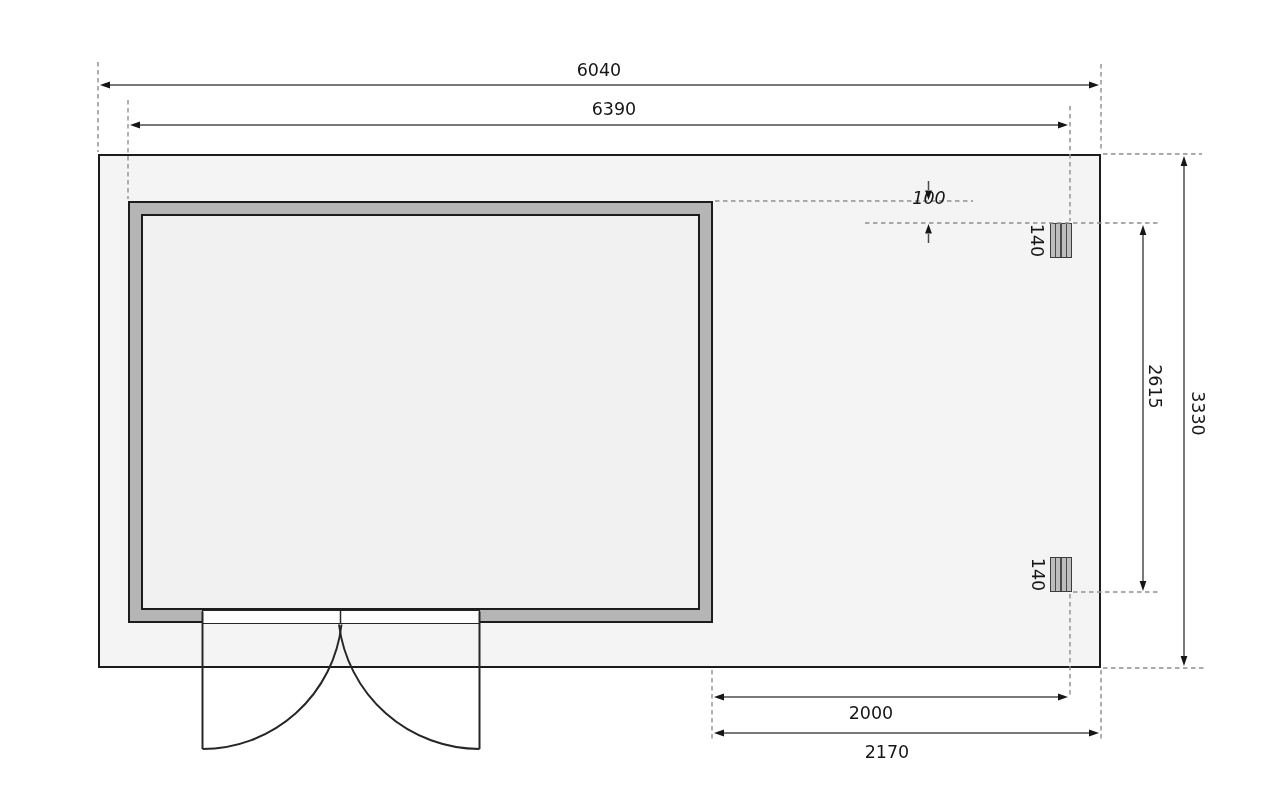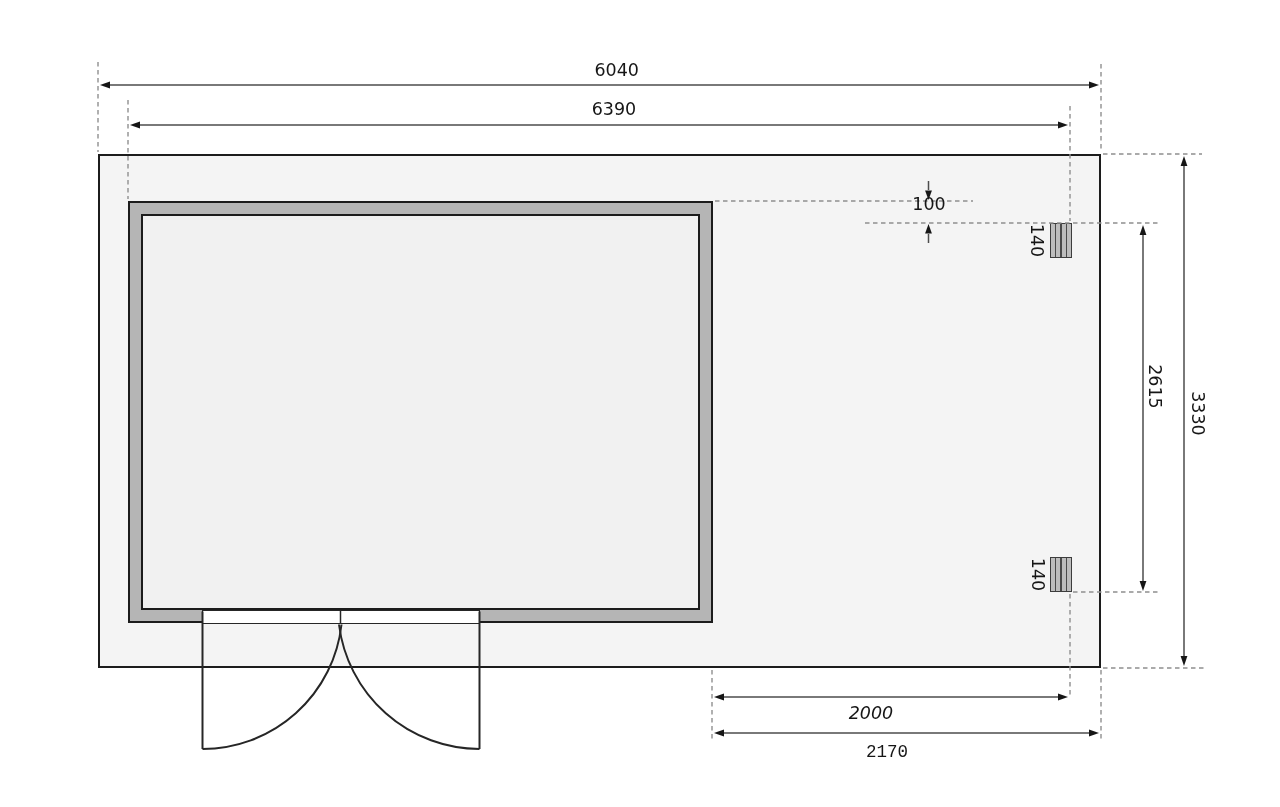--- a/index.html
+++ b/index.html
@@ -101,31 +101,31 @@
 
     <g stroke="#262626" stroke-width="2" fill="none">
       <path d="M202.5 611.5 V749"></path>
       <path d="M479.5 611.5 V749"></path>
       <path stroke-width="1.5" d="M340.5 610.5 V623.5"></path>
       <path d="M202.5 749 A140 140 0 0 0 341.5 624.5"></path>
       <path d="M479.5 749 A142 142 0 0 1 339 624.5"></path>
     </g>
   </svg>
 
-  <div class="dim-label" style="left:559px;top:61px;width:80px;text-align:right;">6040</div>
+  <div class="dim-label" style="left:559px;top:61px;width:80px;">6040</div>
 
   <div class="dim-label" style="left:574px;top:100px;width:80px;">6390</div>
 
   <div class="dim-label rot" style="left:1157px;top:404px;width:80px;">3330</div>
 
   <div class="dim-label rot" style="left:1116px;top:377px;width:76px;">2615</div>
 
-  <div class="dim-label" style="left:899px;top:195px;width:60px;">100</div>
+  <div class="dim-label" style="left:899px;top:189px;width:60px;font-style:italic;">100</div>
 
   <div class="dim-label rot" style="left:1006px;top:231px;width:60px;">140</div>
 
   <div class="dim-label rot" style="left:1007px;top:565px;width:60px;">140</div>
 
-  <div class="dim-label" style="left:831px;top:704px;width:80px;font-style:italic;">2000</div>
+  <div class="dim-label" style="left:831px;top:704px;width:80px;">2000</div>
 
-  <div class="dim-label" style="left:847px;top:743px;width:80px;font-family:Liberation Mono, monospace;">2170</div>
+  <div class="dim-label" style="left:847px;top:743px;width:80px;">2170</div>
 
 </div>
 
 </body></html>

